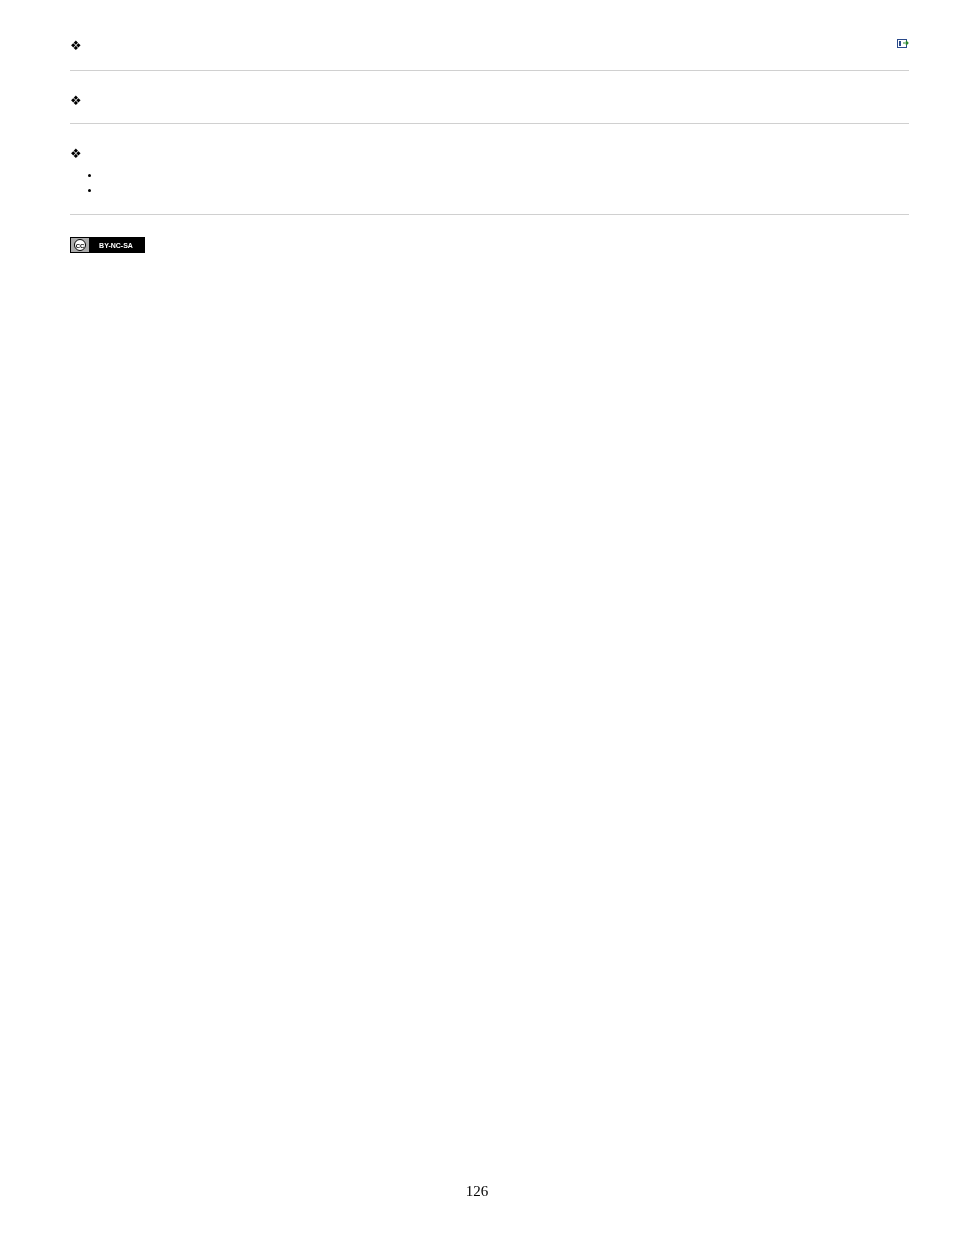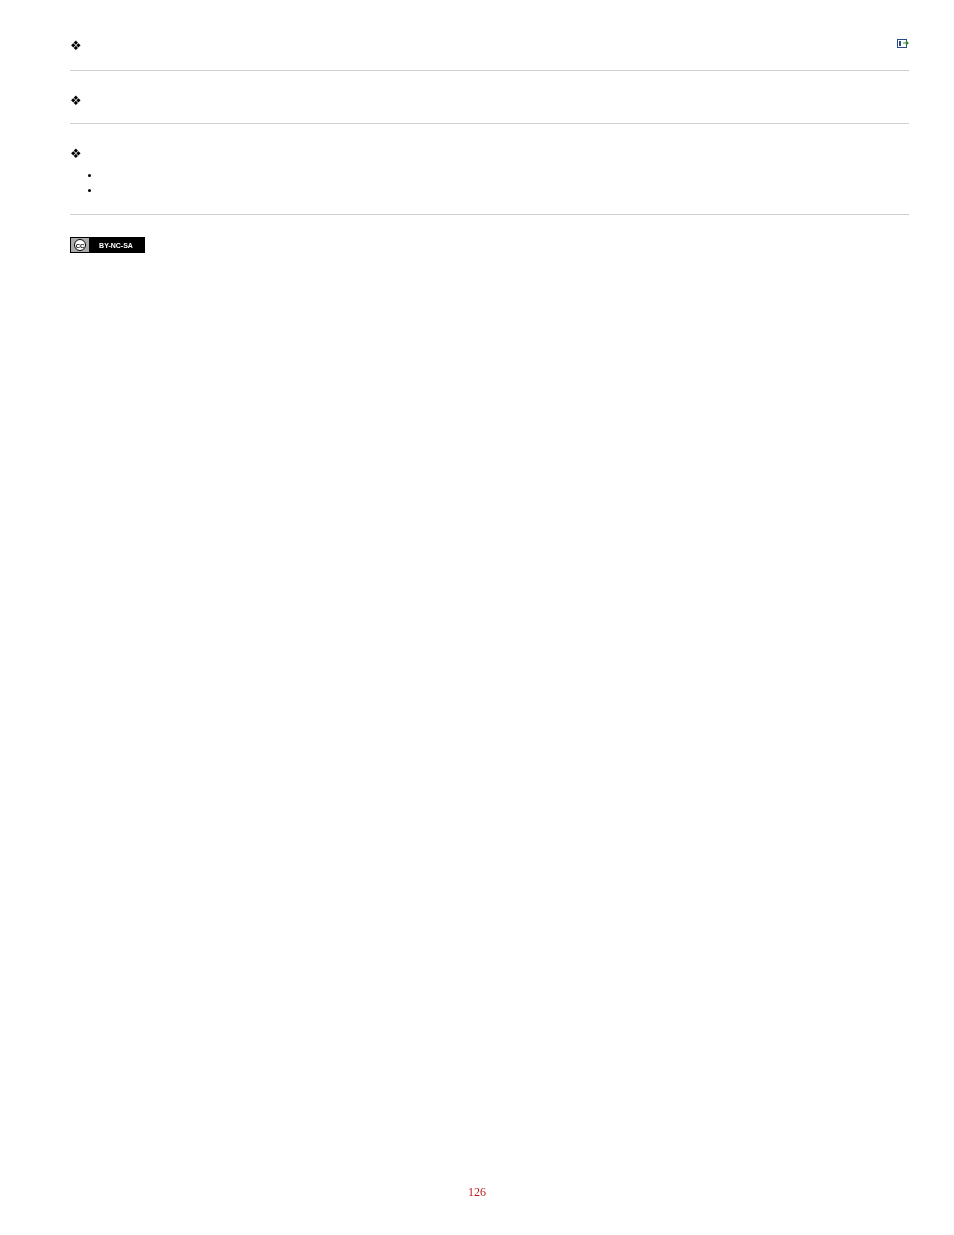--- a/index.html
+++ b/index.html
@@ -64,22 +64,22 @@
     .cc-badge {
       margin-top: 6px;
       margin-left: 0;
     }
     .page-number {
       position: absolute;
       bottom: 35px;
       left: 0;
       right: 0;
       text-align: center;
-      font-size: 12px;
-      color: #b91c1c;
+      font-size: 15px;
+      color: #000000;
     }
   </style>
 </head>
 <body>
 
 <div class="content">
 
   <div class="section">
     <div class="section-row">
       <span class="bullet-diamond">❖</span>

